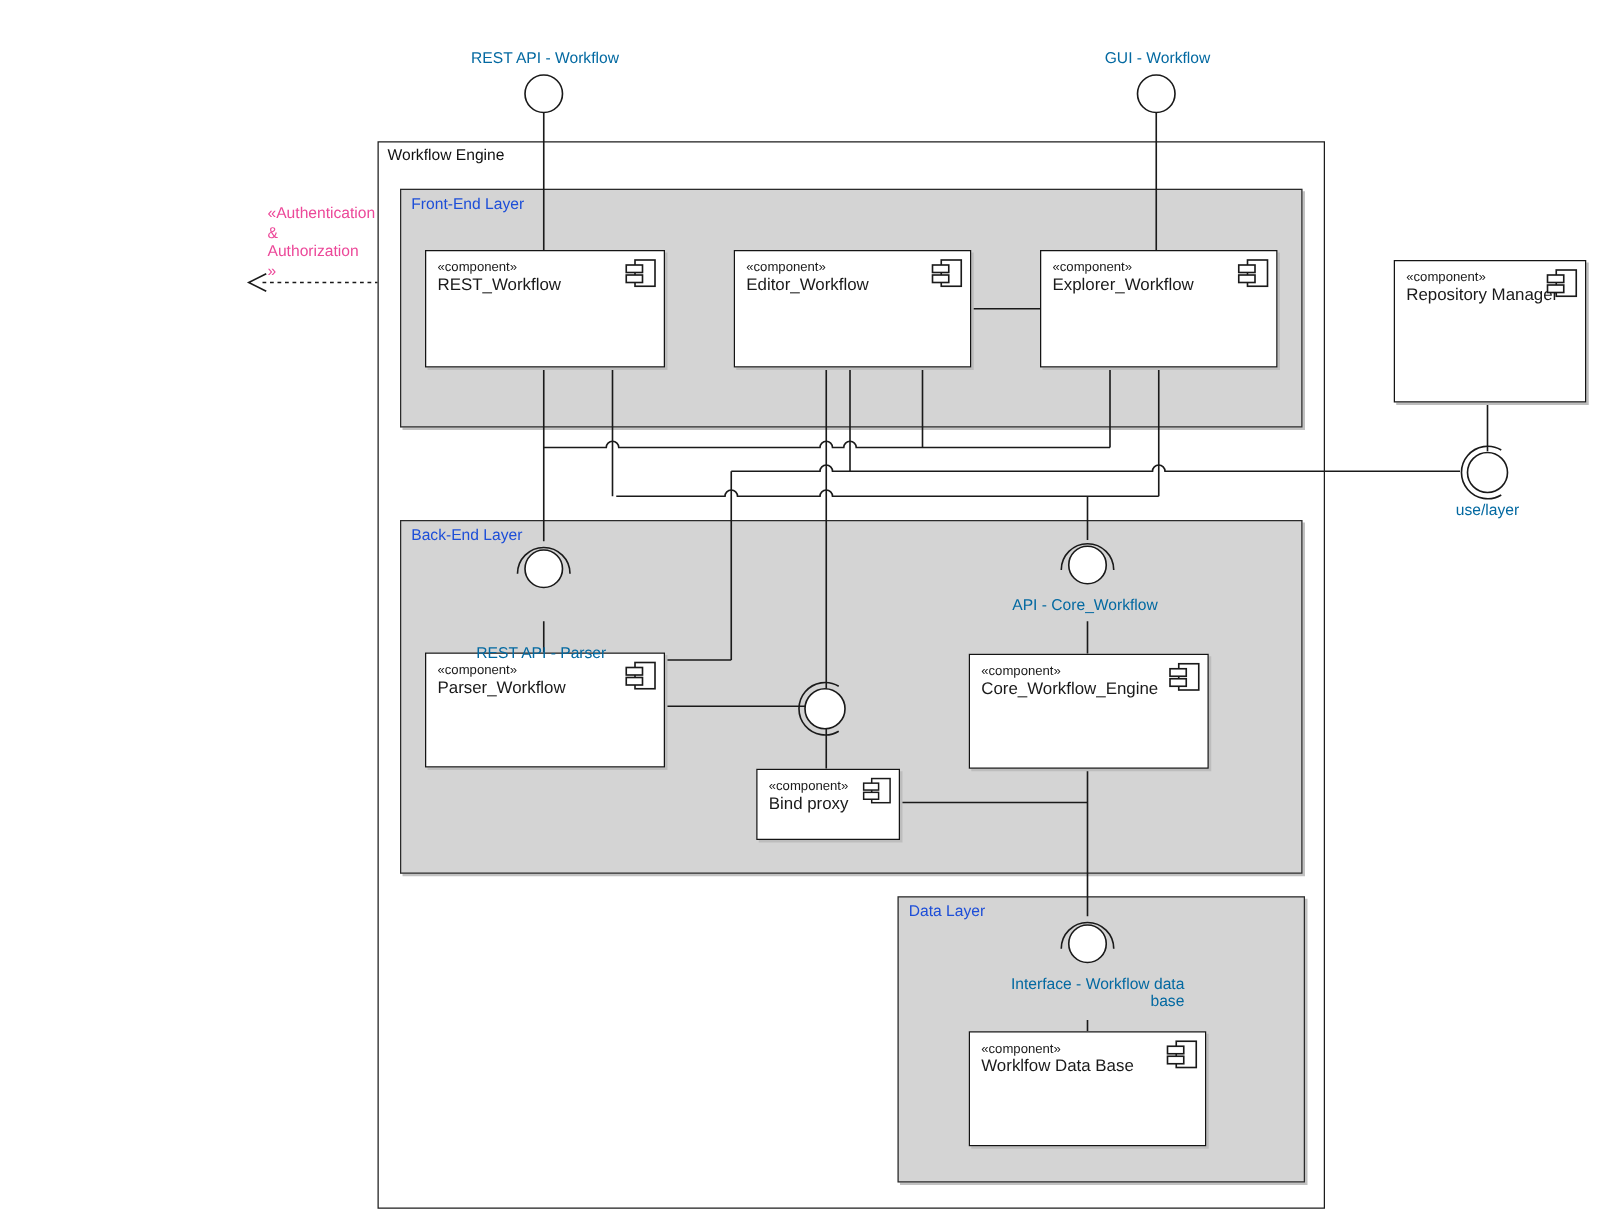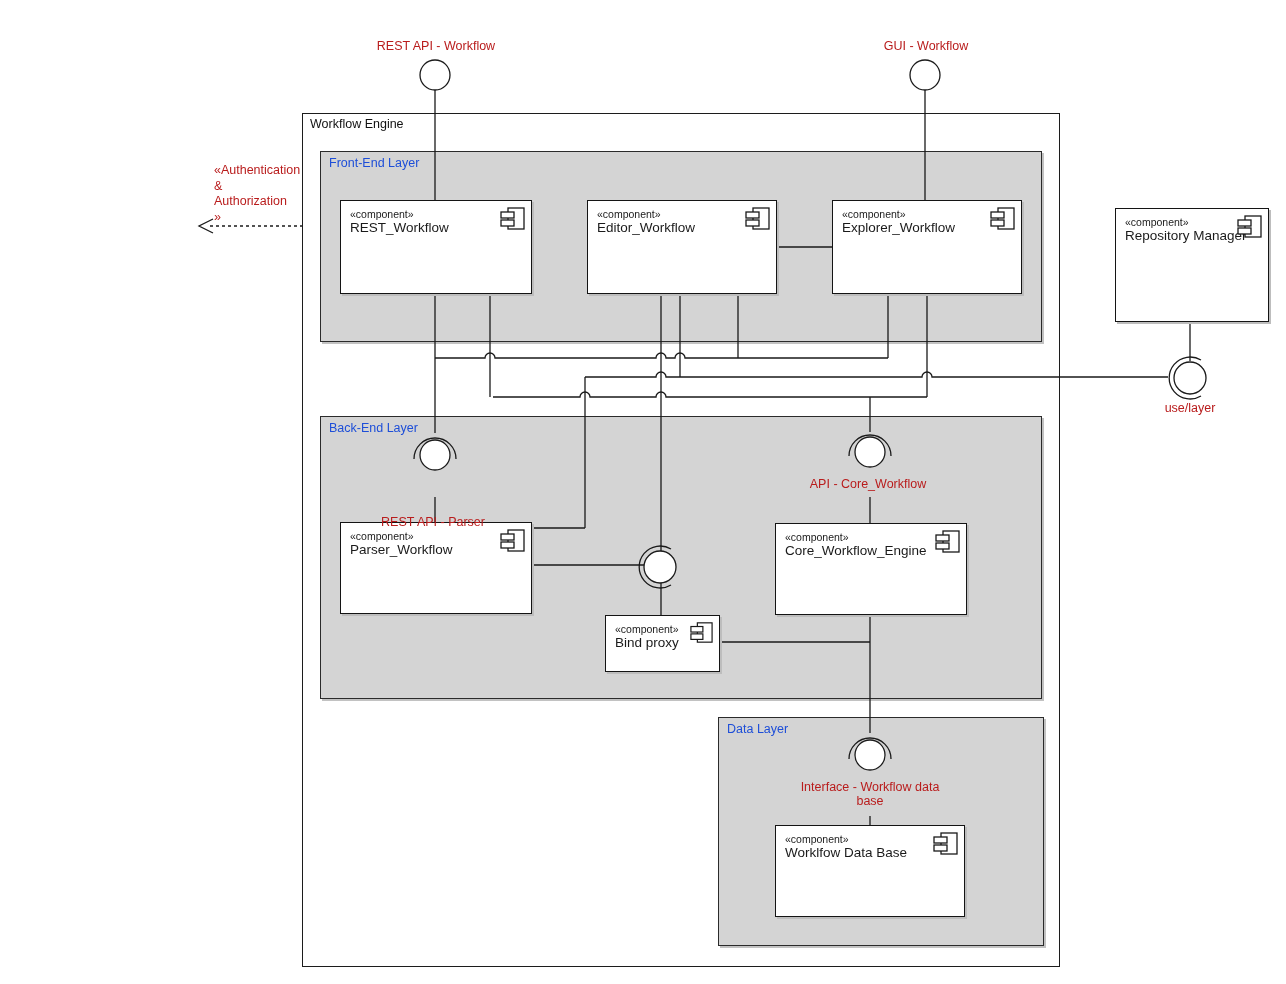--- a/index.html
+++ b/index.html
@@ -18,22 +18,22 @@
   
   .identity{background:#d4d4d4;border:2px solid #141414;box-shadow:2px 2px 0 #c2c2c2;
     padding:5px 7px;font-size:12.5px;font-weight:bold;line-height:15.5px;}
   
   .component{background:#ffffff;border:1.5px solid #141414;box-shadow:2px 2px 0 #bdbdbd;}
   .stereo{position:absolute;left:9px;top:7px;font-size:10.5px;color:#1a1a1a;}
   .cname{position:absolute;left:9px;top:19px;font-size:13.5px;color:#1a1a1a;white-space:nowrap;}
   .cicon{position:absolute;right:5px;top:5px;}
   .cicon rect{fill:#ffffff;stroke:#1a1a1a;stroke-width:1.3;}
   
-  .ilabel{font-size:12.5px;color:#b91c1c;text-align:center;transform:translateX(-50%);}
-  .dep-label{font-size:12.5px;color:#b91c1c;line-height:15.5px;}
+  .ilabel{font-size:12.5px;color:#0369a1;text-align:center;transform:translateX(-50%);}
+  .dep-label{font-size:12.5px;color:#ec4899;line-height:15.5px;}
   svg.wires{pointer-events:none;}
   svg.wires line, svg.wires path{stroke:#1a1a1a;stroke-width:1.3;fill:none;}
   svg.wires circle{stroke:#1a1a1a;stroke-width:1.3;fill:#ffffff;}
   .z0{z-index:0}.z1{z-index:1}.z2{z-index:2}.z3{z-index:3}.z4{z-index:4}
 </style>
 </head>
 <body>
 
 <div id="canvas">
 
@@ -175,21 +175,21 @@
         <rect x="2" y="14" width="13" height="6"></rect>
     </svg>
   </div>
 
   <div class="abs engine-title z4" style="left:310px;top:117px;">Workflow Engine</div>
 
   <div class="abs ilabel z4" style="left:436px;top:39px;width:200px;">REST API - Workflow</div>
   <div class="abs ilabel z4" style="left:926px;top:39px;width:200px;">GUI - Workflow</div>
   <div class="abs ilabel z4" style="left:433px;top:477px;width:200px;margin-top:38px;">REST API - Parser</div>
   <div class="abs ilabel z4" style="left:868px;top:477px;width:200px;">API - Core_Workflow</div>
-  <div class="abs ilabel z4" style="left:870px;top:780px;width:155px;">Interface - Workflow data base</div>
+  <div class="abs ilabel z4" style="left:870px;top:780px;width:155px;text-align:right;">Interface - Workflow data base</div>
   <div class="abs ilabel z4" style="left:1190px;top:401px;width:120px;">use/layer</div>
 
   <div class="abs dep-label preline z4" style="left:214px;top:163px;width:100px;">«Authentication
 &amp;
 Authorization
 »</div>
 
 </div>
 
 </body></html>

